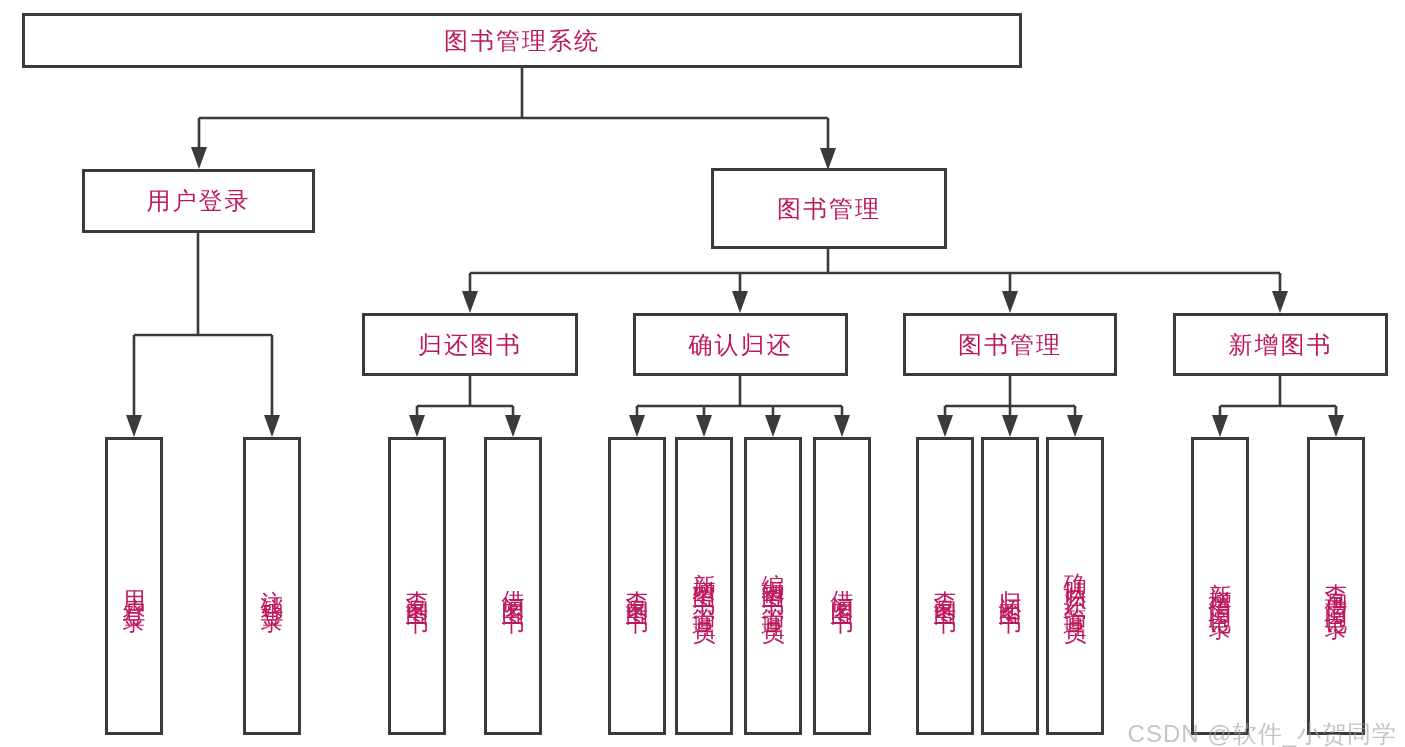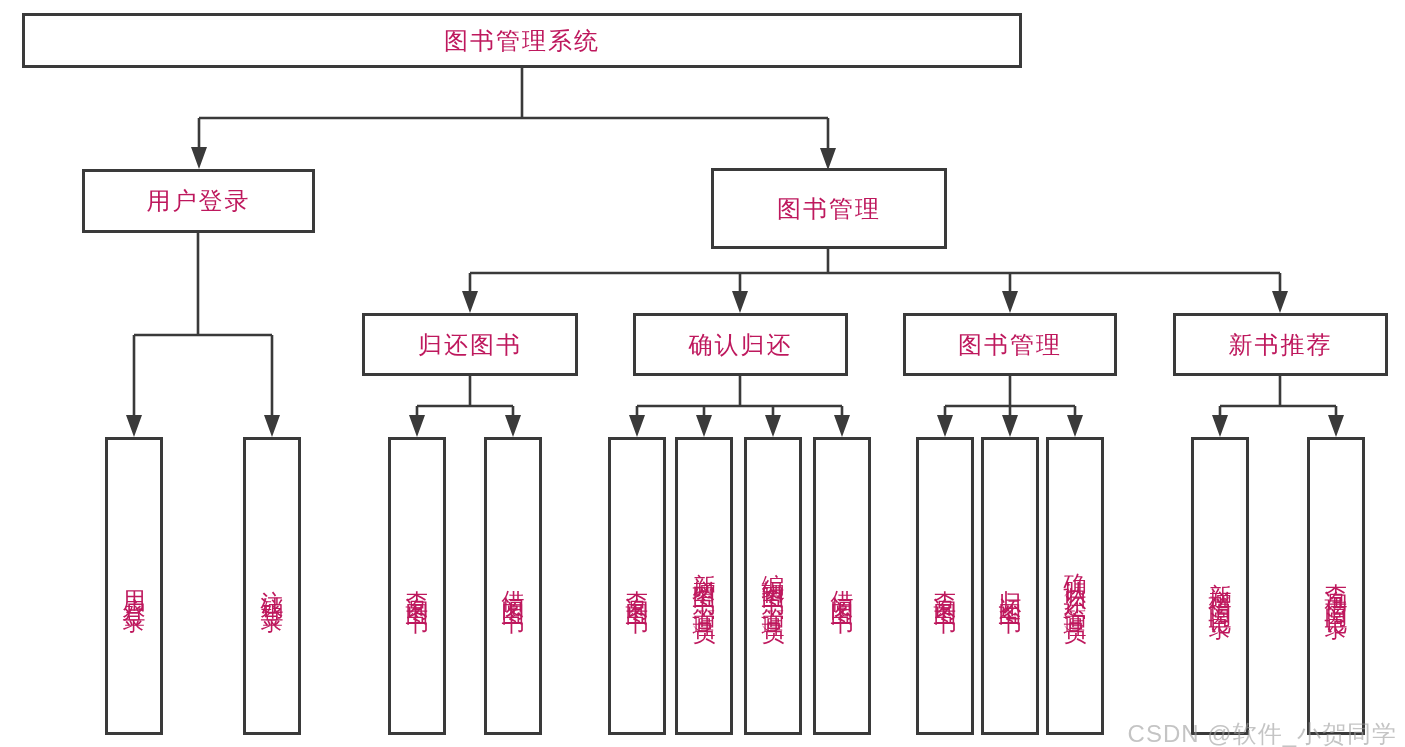--- a/index.html
+++ b/index.html
@@ -95,21 +95,21 @@
   </svg>
 
   <div class="box hbox" style="left:22px;top:13px;width:1000px;height:55px">图书管理系统</div>
 
   <div class="box hbox" style="left:82px;top:169px;width:233px;height:64px">用户登录</div>
   <div class="box hbox" style="left:711px;top:168px;width:236px;height:81px">图书管理</div>
 
   <div class="box hbox" style="left:362px;top:313px;width:216px;height:63px">归还图书</div>
   <div class="box hbox" style="left:633px;top:313px;width:215px;height:63px">确认归还</div>
   <div class="box hbox" style="left:903px;top:313px;width:214px;height:63px">图书管理</div>
-  <div class="box hbox" style="left:1173px;top:313px;width:215px;height:63px">新书推荐</div>
+  <div class="box hbox" style="left:1173px;top:313px;width:215px;height:63px">新增图书</div>
 
   <div class="box vbox" style="left:105px;top:437px;width:58px;height:298px">用户登录</div>
   <div class="box vbox" style="left:243px;top:437px;width:58px;height:298px">注销登录</div>
 
   <div class="box vbox" style="left:388px;top:437px;width:58px;height:298px">查询图书</div>
   <div class="box vbox" style="left:484px;top:437px;width:58px;height:298px">借阅图书</div>
 
   <div class="box vbox" style="left:608px;top:437px;width:58px;height:298px">查询图书</div>
   <div class="box vbox" style="left:675px;top:437px;width:58px;height:298px">新增图书（管理员）</div>
   <div class="box vbox" style="left:744px;top:437px;width:58px;height:298px">编辑图书（管理员）</div>

